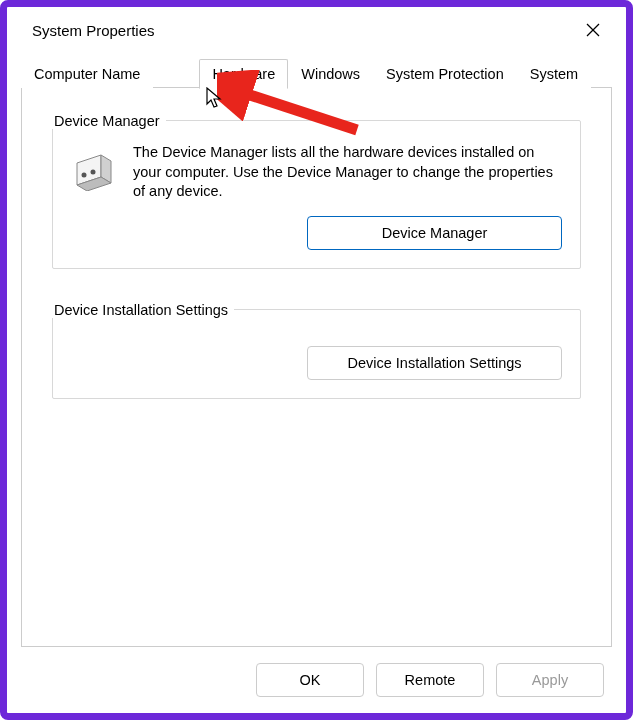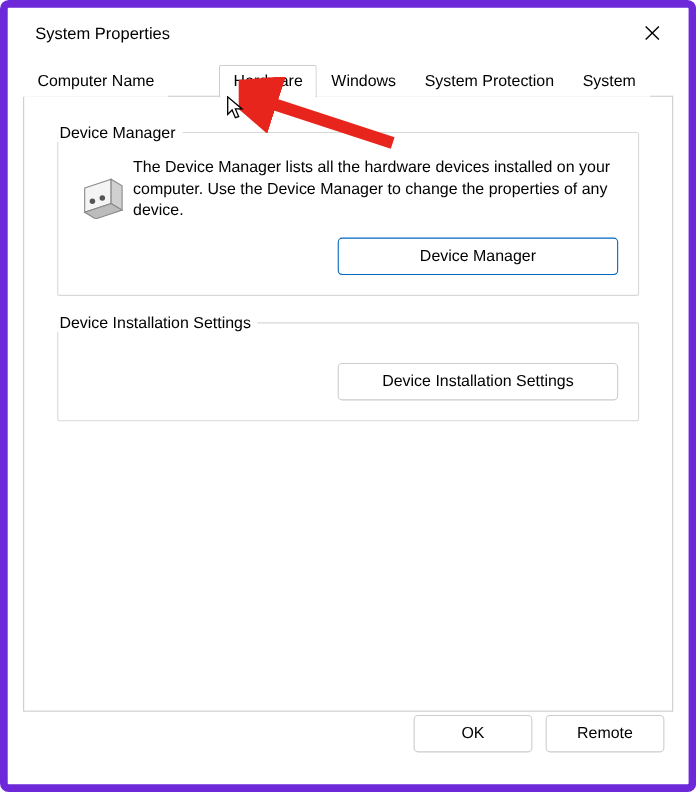--- a/index.html
+++ b/index.html
@@ -76,21 +76,21 @@
     }
     .tab-content {
       border: 1px solid #ccc;
       margin-top: -1px;
       padding: 24px 30px;
       min-height: 560px;
       position: relative;
       z-index: 1;
     }
     .group {
-      margin-bottom: 16px;
+      margin-bottom: 32px;
       position: relative;
     }
     .group-label {
       font-size: 14.5px;
       color: #000;
       position: relative;
       z-index: 2;
       background: #fff;
       display: inline-block;
       padding-right: 6px;
@@ -98,22 +98,22 @@
       margin-left: 0px;
     }
     .group-box {
       border: 1px solid #d8d8d8;
       border-radius: 2px;
       padding: 22px 18px 18px 18px;
       margin-top: -10px;
     }
     .group-row {
       display: flex;
-      align-items: flex-end;
-      gap: 6px;
+      align-items: center;
+      gap: 18px;
     }
     .icon-holder {
       width: 44px;
       height: 44px;
       flex-shrink: 0;
       display: flex;
       align-items: center;
       justify-content: center;
     }
     .desc-text {
@@ -149,21 +149,21 @@
       border: 1px solid #999;
       border-radius: 2px;
       display: flex;
       align-items: center;
       justify-content: center;
       flex-shrink: 0;
       background: #fff;
     }
     .footer-btns {
       position: absolute;
-      bottom: 29px;
+      bottom: 16px;
       right: 22px;
       display: flex;
       gap: 12px;
     }
     .footer-btn {
       width: 108px;
       height: 34px;
       border: 1px solid #ccc;
       border-radius: 4px;
       background: #fff;
@@ -247,20 +247,21 @@
           </div>
         </div>
       </div>
 
     </div>
   </div>
 
   <div class="footer-btns">
     <div class="footer-btn">OK</div>
     <div class="footer-btn">Remote</div>
+    <div class="footer-btn disabled">Apply</div>
   </div>
 
   <svg class="red-arrow" width="150" height="70" viewBox="0 0 150 70">
     <defs>
       <marker id="arrowhead" markerWidth="6" markerHeight="5" refX="1" refY="2.5" orient="auto">
         <polygon points="0 0, 6 2.5, 0 5" fill="#e8251c"></polygon>
       </marker>
     </defs>
     <line x1="140" y1="60" x2="24" y2="22" stroke="#e8251c" stroke-width="11" marker-end="url(#arrowhead)"></line>
   </svg>

